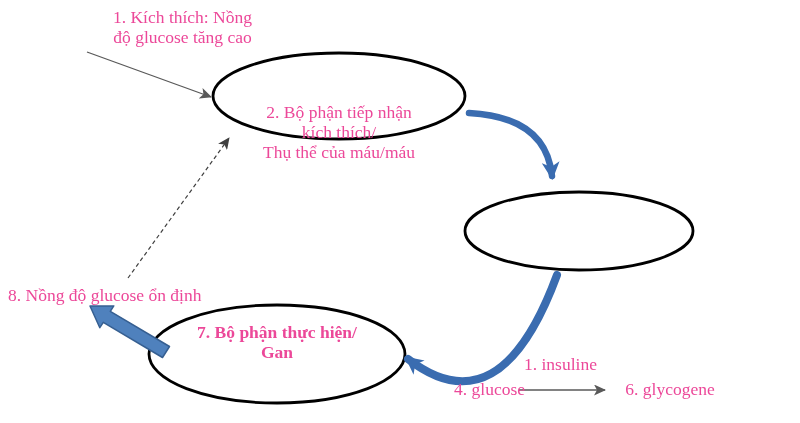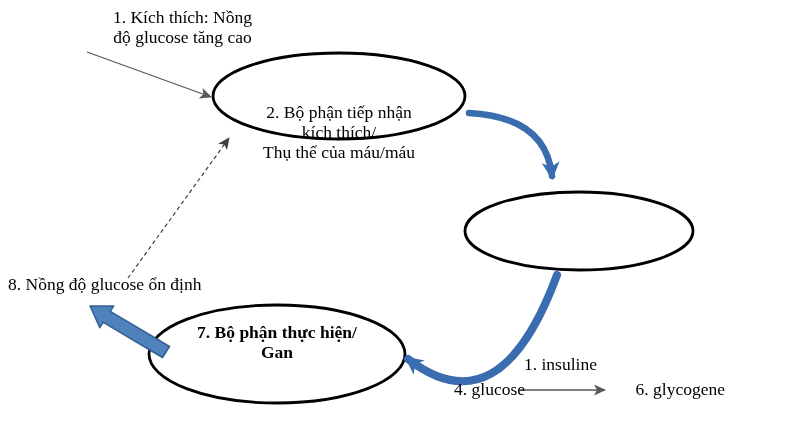--- a/index.html
+++ b/index.html
@@ -20,21 +20,21 @@
     position: absolute;
     left: 0;
     top: 0;
   }
   .lbl {
     position: absolute;
     font-size: 17.5px;
     line-height: 20px;
     white-space: pre-line;
     text-align: center;
-    color: #000000;
+    color: #ec4899;
   }
 </style>
 </head>
 <body>
 
 <div class="canvas">
 
   <svg width="800" height="423" viewBox="0 0 800 423">
     <defs>
       <marker id="ah-gray" markerUnits="userSpaceOnUse" markerWidth="13" markerHeight="11" refX="11" refY="5.5" orient="auto">
@@ -69,21 +69,21 @@
 độ glucose tăng cao</div>
 
   <div class="lbl" style="left:209px; top:66px; width:260px;margin-top:36px;">2. Bộ phận tiếp nhận
 kích thích/
 Thụ thể của máu/máu</div>
 
 
   <div class="lbl" style="left:152px; top:322px; width:250px;font-weight:bold;">7. Bộ phận thực hiện/
 Gan</div>
 
-  <div class="lbl" style="left:8px; top:274px; width:250px; text-align:left;">8. Nồng độ glucose ổn định</div>
+  <div class="lbl" style="left:8px; top:285px; width:250px; text-align:left;">8. Nồng độ glucose ổn định</div>
 
   <div class="lbl" style="left:524px; top:354px; width:90px; text-align:left;">1. insuline</div>
 
   <div class="lbl" style="left:440px; top:379px; width:85px; text-align:right;">4. glucose</div>
 
-  <div class="lbl" style="left:615px; top:379px; width:110px; text-align:right;">6. glycogene</div>
+  <div class="lbl" style="left:615px; top:379px; width:110px; text-align:center;">6. glycogene</div>
 
 </div>
 
 </body></html>

